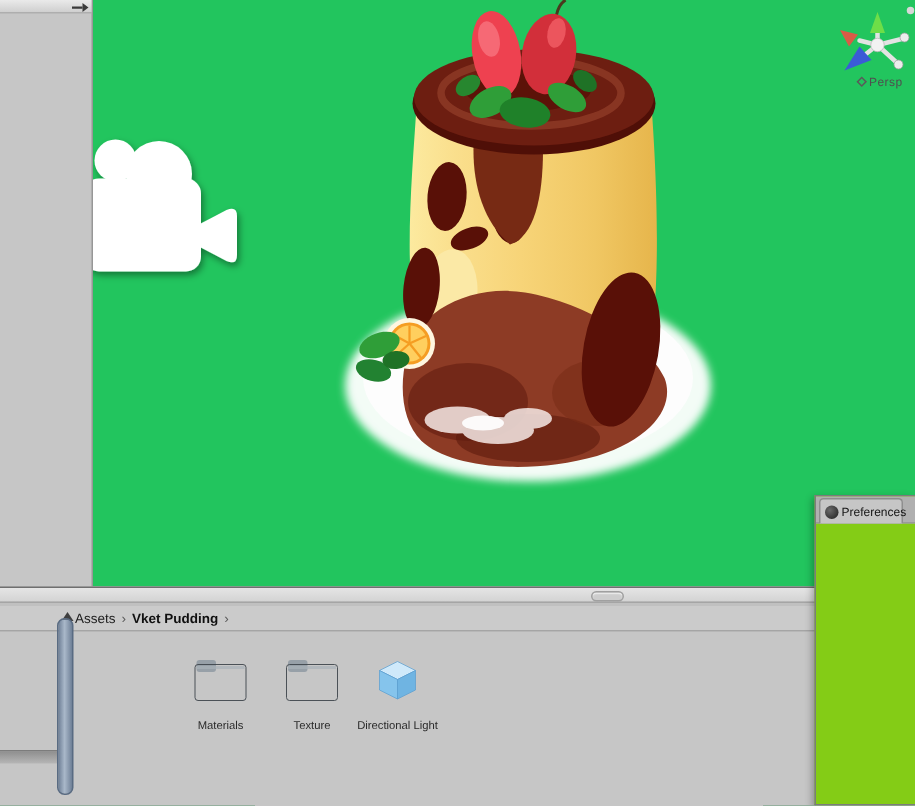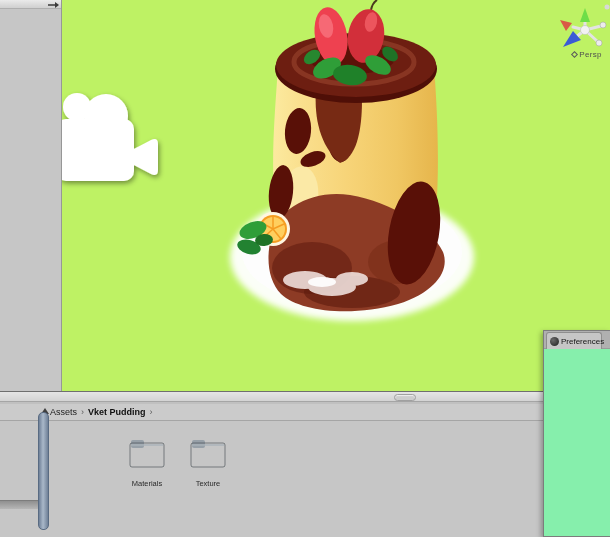--- a/index.html
+++ b/index.html
@@ -1,21 +1,21 @@
 <!DOCTYPE html>
 <html><head>
 <meta charset="utf-8">
 <style>
   html,body{margin:0;padding:0;background:#9a9a9a;}
   *{box-sizing:border-box;}
   #stage{position:relative;width:610px;height:537px;overflow:hidden;
          font-family:"Liberation Sans",sans-serif;background:#c6c6c6;}
 
   
-  .scene{position:absolute;left:62px;top:0;width:548px;height:391px;background:#bef264;overflow:hidden;}
+  .scene{position:absolute;left:62px;top:0;width:548px;height:391px;background:#22c55e;overflow:hidden;}
   .scene svg{position:absolute;left:0;top:0;}
   .persp-label{position:absolute;left:501px;top:50px;width:48px;text-align:center;
                font-size:8px;color:#4f4f4f;letter-spacing:.3px;display:flex;align-items:center;justify-content:center;gap:2px;}
   .persp-cube{width:5px;height:5px;border:1px solid #5a5a5a;transform:rotate(45deg);display:inline-block;}
 
   
   .left-panel{position:absolute;left:0;top:0;width:62px;height:391px;background:#c6c6c6;border-right:1px solid #979797;}
   .left-panel-header{position:absolute;left:0;top:0;width:100%;height:9px;
                      background:linear-gradient(#eaeaea,#cfcfcf);border-bottom:1px solid #aeaeae;}
   .collapse-arrow{position:absolute;right:1px;top:1px;}
@@ -40,21 +40,21 @@
   .vscrollbar{position:absolute;left:38px;top:8px;width:11px;height:118px;border-radius:5px;
               background:linear-gradient(90deg,#6f8097,#a9b8c9 45%,#6f8097);border:1px solid #596b82;}
   .hstrip{position:absolute;left:0;top:96px;width:38px;height:9px;
           background:linear-gradient(#8f8f8f,#b6b6b6);border-top:1px solid #7c7c7c;}
   .proj-item{position:absolute;top:33px;width:56px;text-align:center;cursor:default;}
   .proj-item .icon-wrap{height:32px;display:flex;align-items:center;justify-content:center;}
   .proj-item .item-label{display:block;margin-top:10px;font-size:7.5px;color:#2a2a2a;line-height:9px;}
   .pi-0{left:60px;} .pi-1{left:119px;} .pi-2{left:180px;} .pi-3{left:230px;width:70px;}
 
   
-  .prefs{position:absolute;left:543px;top:330px;width:67px;height:207px;background:#86efac;
+  .prefs{position:absolute;left:543px;top:330px;width:67px;height:207px;background:#84cc16;
          border:1px solid #7c7c7c;border-right:none;box-shadow:-2px 2px 5px rgba(0,0,0,.3);z-index:10;}
   .prefs-titlebar{position:absolute;left:0;top:0;width:100%;height:18px;background:#b0b0b0;border-bottom:1px solid #9a9a9a;}
   .prefs-tab{position:absolute;left:2px;top:1px;width:56px;height:17px;background:#c6c6c6;
              border:1px solid #8e8e8e;border-bottom:none;border-radius:3px 3px 0 0;
              display:flex;align-items:center;gap:2px;padding-left:3px;}
   .prefs-tab-icon{width:9px;height:9px;border-radius:50%;flex:0 0 auto;
                   background:radial-gradient(circle at 35% 35%,#6a6a6a,#1d1d1d);}
   .prefs-tab-label{font-size:8px;color:#141414;white-space:nowrap;}
   .prefs-list{position:absolute;left:0;top:31px;width:100%;}
   .pref-row{position:relative;height:10px;line-height:10px;font-size:8px;color:#1a1a1a;
@@ -234,20 +234,30 @@
       <div class="icon-wrap">
         <svg width="36" height="30" viewBox="0 0 36 30">
           <rect x="2" y="2" width="13" height="8" rx="2" fill="#97a0a8"></rect>
           <rect x="1" y="5" width="34" height="24" rx="2" fill="url(#fg0)" stroke="#3d444b" stroke-width="0.6"></rect>
           <rect x="2" y="6" width="32" height="2" fill="#aab2b9" opacity="0.7"></rect>
         </svg>
       </div>
       <span class="item-label">Texture</span>
     </div>
 
+    <div class="proj-item pi-3">
+      <div class="icon-wrap">
+        <svg width="30" height="30" viewBox="0 0 30 30">
+          <polygon points="15,3 27,9 15,15 3,9" fill="#cfe9fa" stroke="#5c9fd0" stroke-width="0.5"></polygon>
+          <polygon points="3,9 15,15 15,28 3,22" fill="#85c4ec" stroke="#5c9fd0" stroke-width="0.5"></polygon>
+          <polygon points="27,9 15,15 15,28 27,22" fill="#6fb4e2" stroke="#5c9fd0" stroke-width="0.5"></polygon>
+        </svg>
+      </div>
+      <span class="item-label">Directional Light</span>
+    </div>
   </div>
 
   <div class="prefs">
     <div class="prefs-titlebar">
       <div class="prefs-tab">
         <span class="prefs-tab-icon"></span>
         <span class="prefs-tab-label">Preferences</span>
       </div>
     </div>
   </div>

